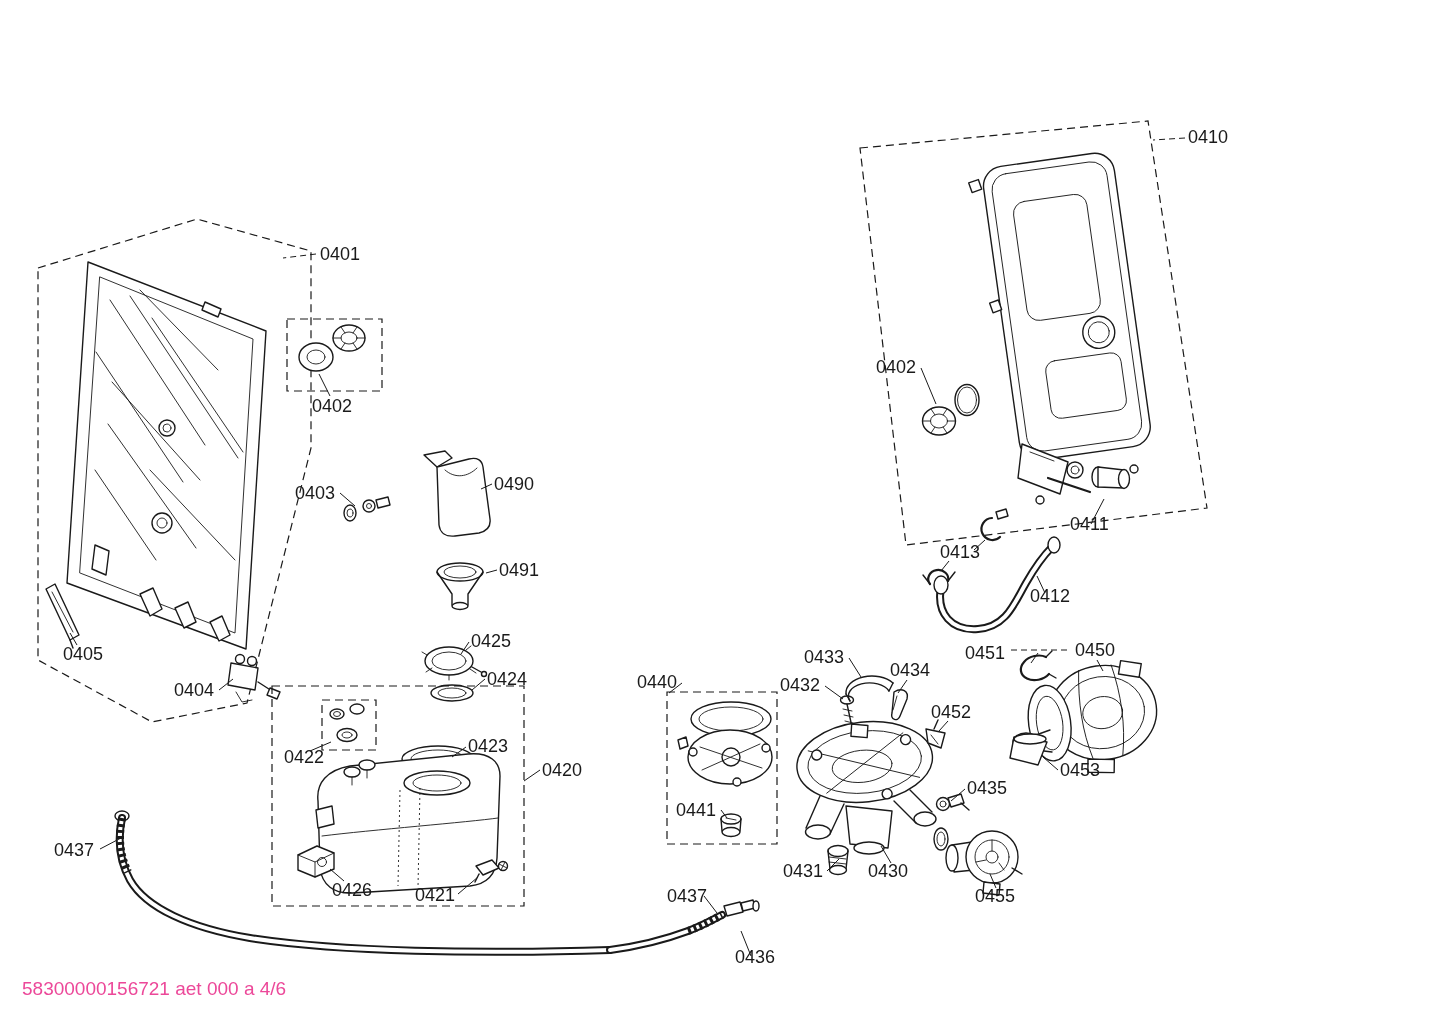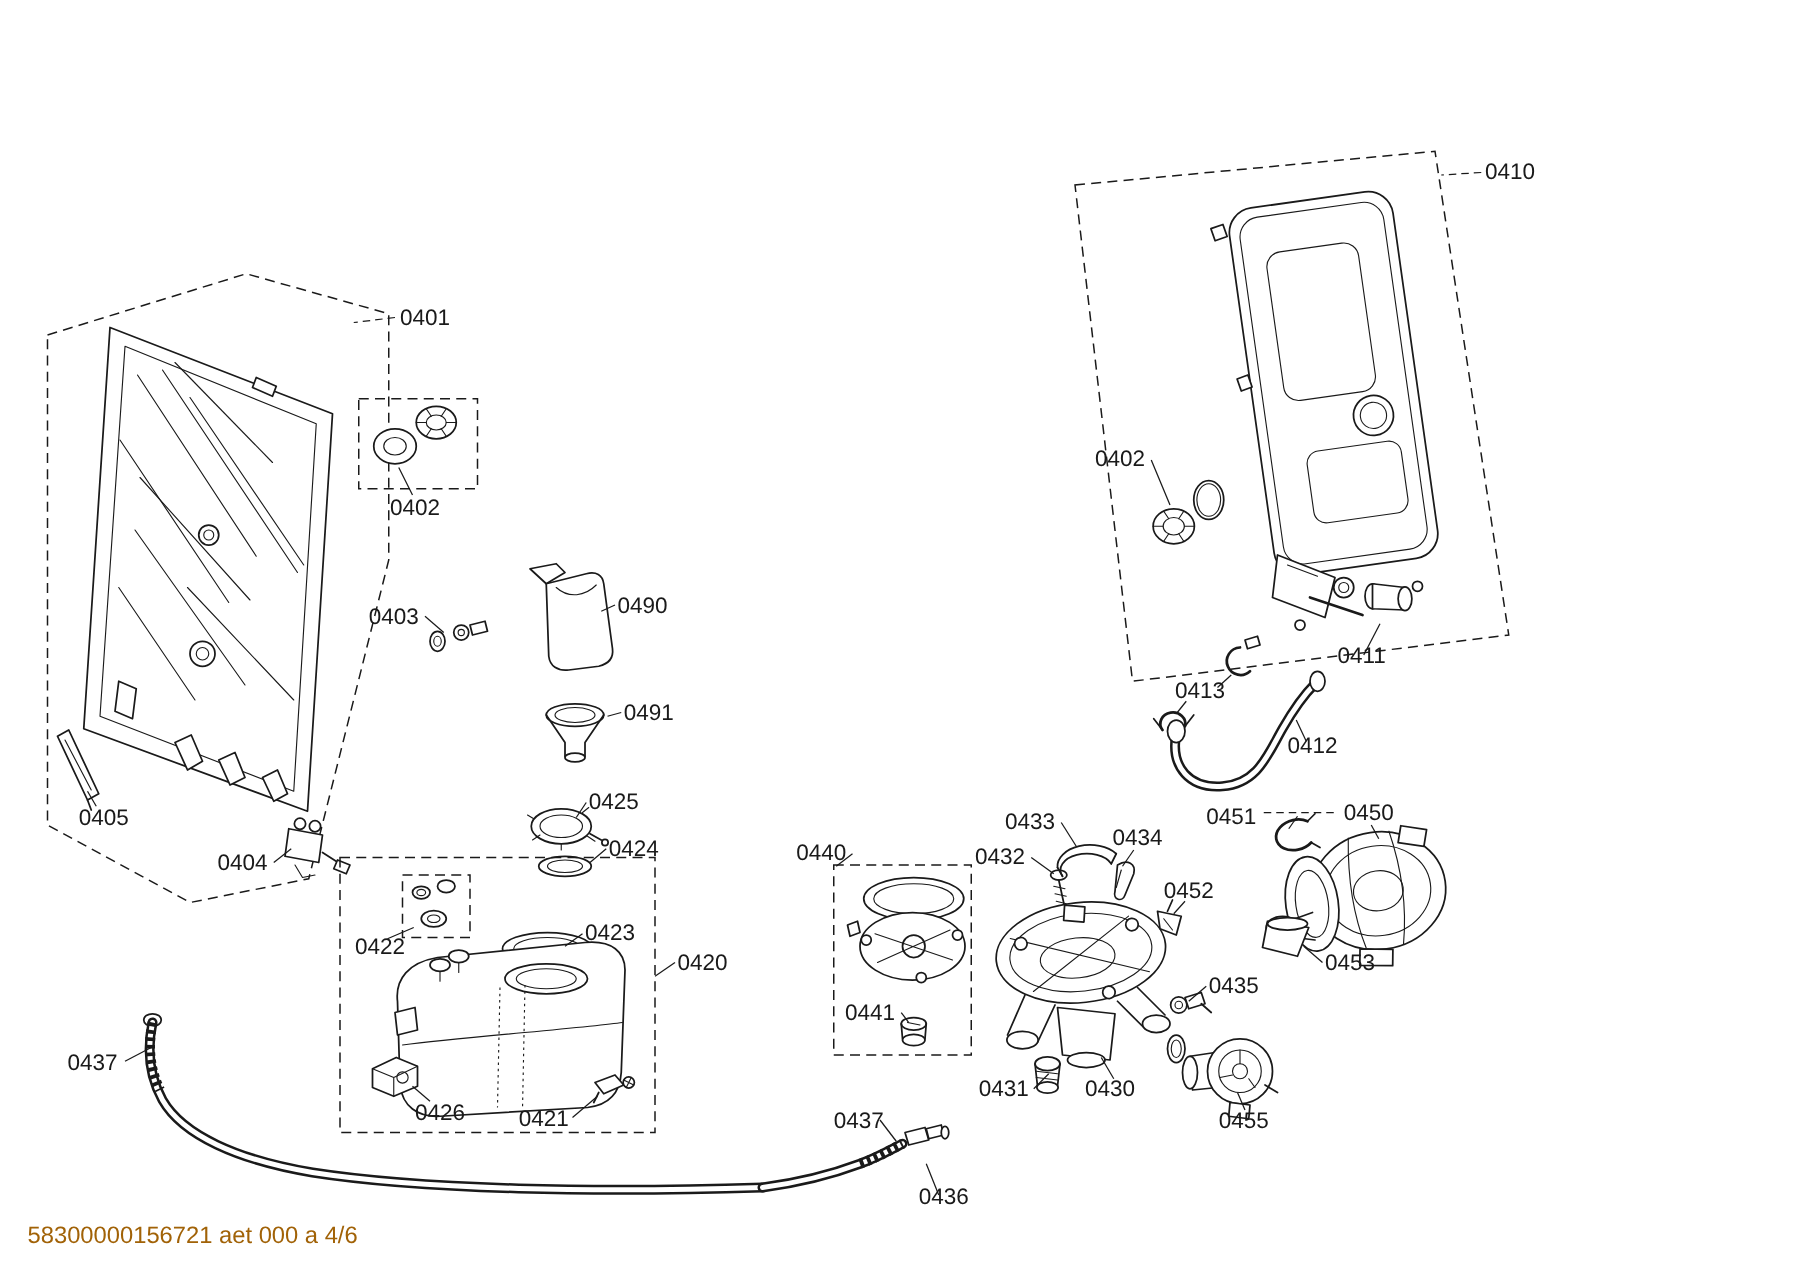--- a/index.html
+++ b/index.html
@@ -10,21 +10,21 @@
   .thin{fill:none;stroke:#1a1a1a;stroke-width:0.9;stroke-linecap:round;stroke-linejoin:round;}
   .fw{fill:#ffffff;stroke:#1a1a1a;stroke-width:1.4;stroke-linejoin:round;}
   .dash{fill:none;stroke:#1a1a1a;stroke-width:1.2;stroke-dasharray:8 5;}
   .lead{fill:none;stroke:#1a1a1a;stroke-width:1;}
   .leadd{fill:none;stroke:#1a1a1a;stroke-width:1;stroke-dasharray:6 4;}
   .dot{fill:none;stroke:#1a1a1a;stroke-width:0.9;stroke-dasharray:2 3;}
   .hose{fill:none;stroke:#1a1a1a;stroke-width:8;stroke-linecap:round;}
   .hosein{fill:none;stroke:#ffffff;stroke-width:4;stroke-linecap:round;}
   .rib{fill:none;stroke:#1a1a1a;stroke-width:8;stroke-dasharray:3 3;stroke-linecap:butt;}
   .callout{font-family:"Liberation Sans","DejaVu Sans",sans-serif;font-size:18px;fill:#1a1a1a;}
-  .footer{position:absolute;left:22px;top:978px;font-family:"Liberation Sans","DejaVu Sans",sans-serif;font-size:19px;color:#a16207;}
+  .footer{position:absolute;left:22px;top:978px;font-family:"Liberation Sans","DejaVu Sans",sans-serif;font-size:19px;color:#ec4899;}
 </style>
 </head>
 <body>
 
 <div class="stage">
 <svg width="1442" height="1019" viewBox="0 0 1442 1019">
   <rect x="0" y="0" width="1442" height="1019" fill="#ffffff"></rect>
 
   <g>
     <path class="dash" d="M38,268 L197,219 L311,251 L311,448 L247,703 L152,722 L38,660 Z"></path>

